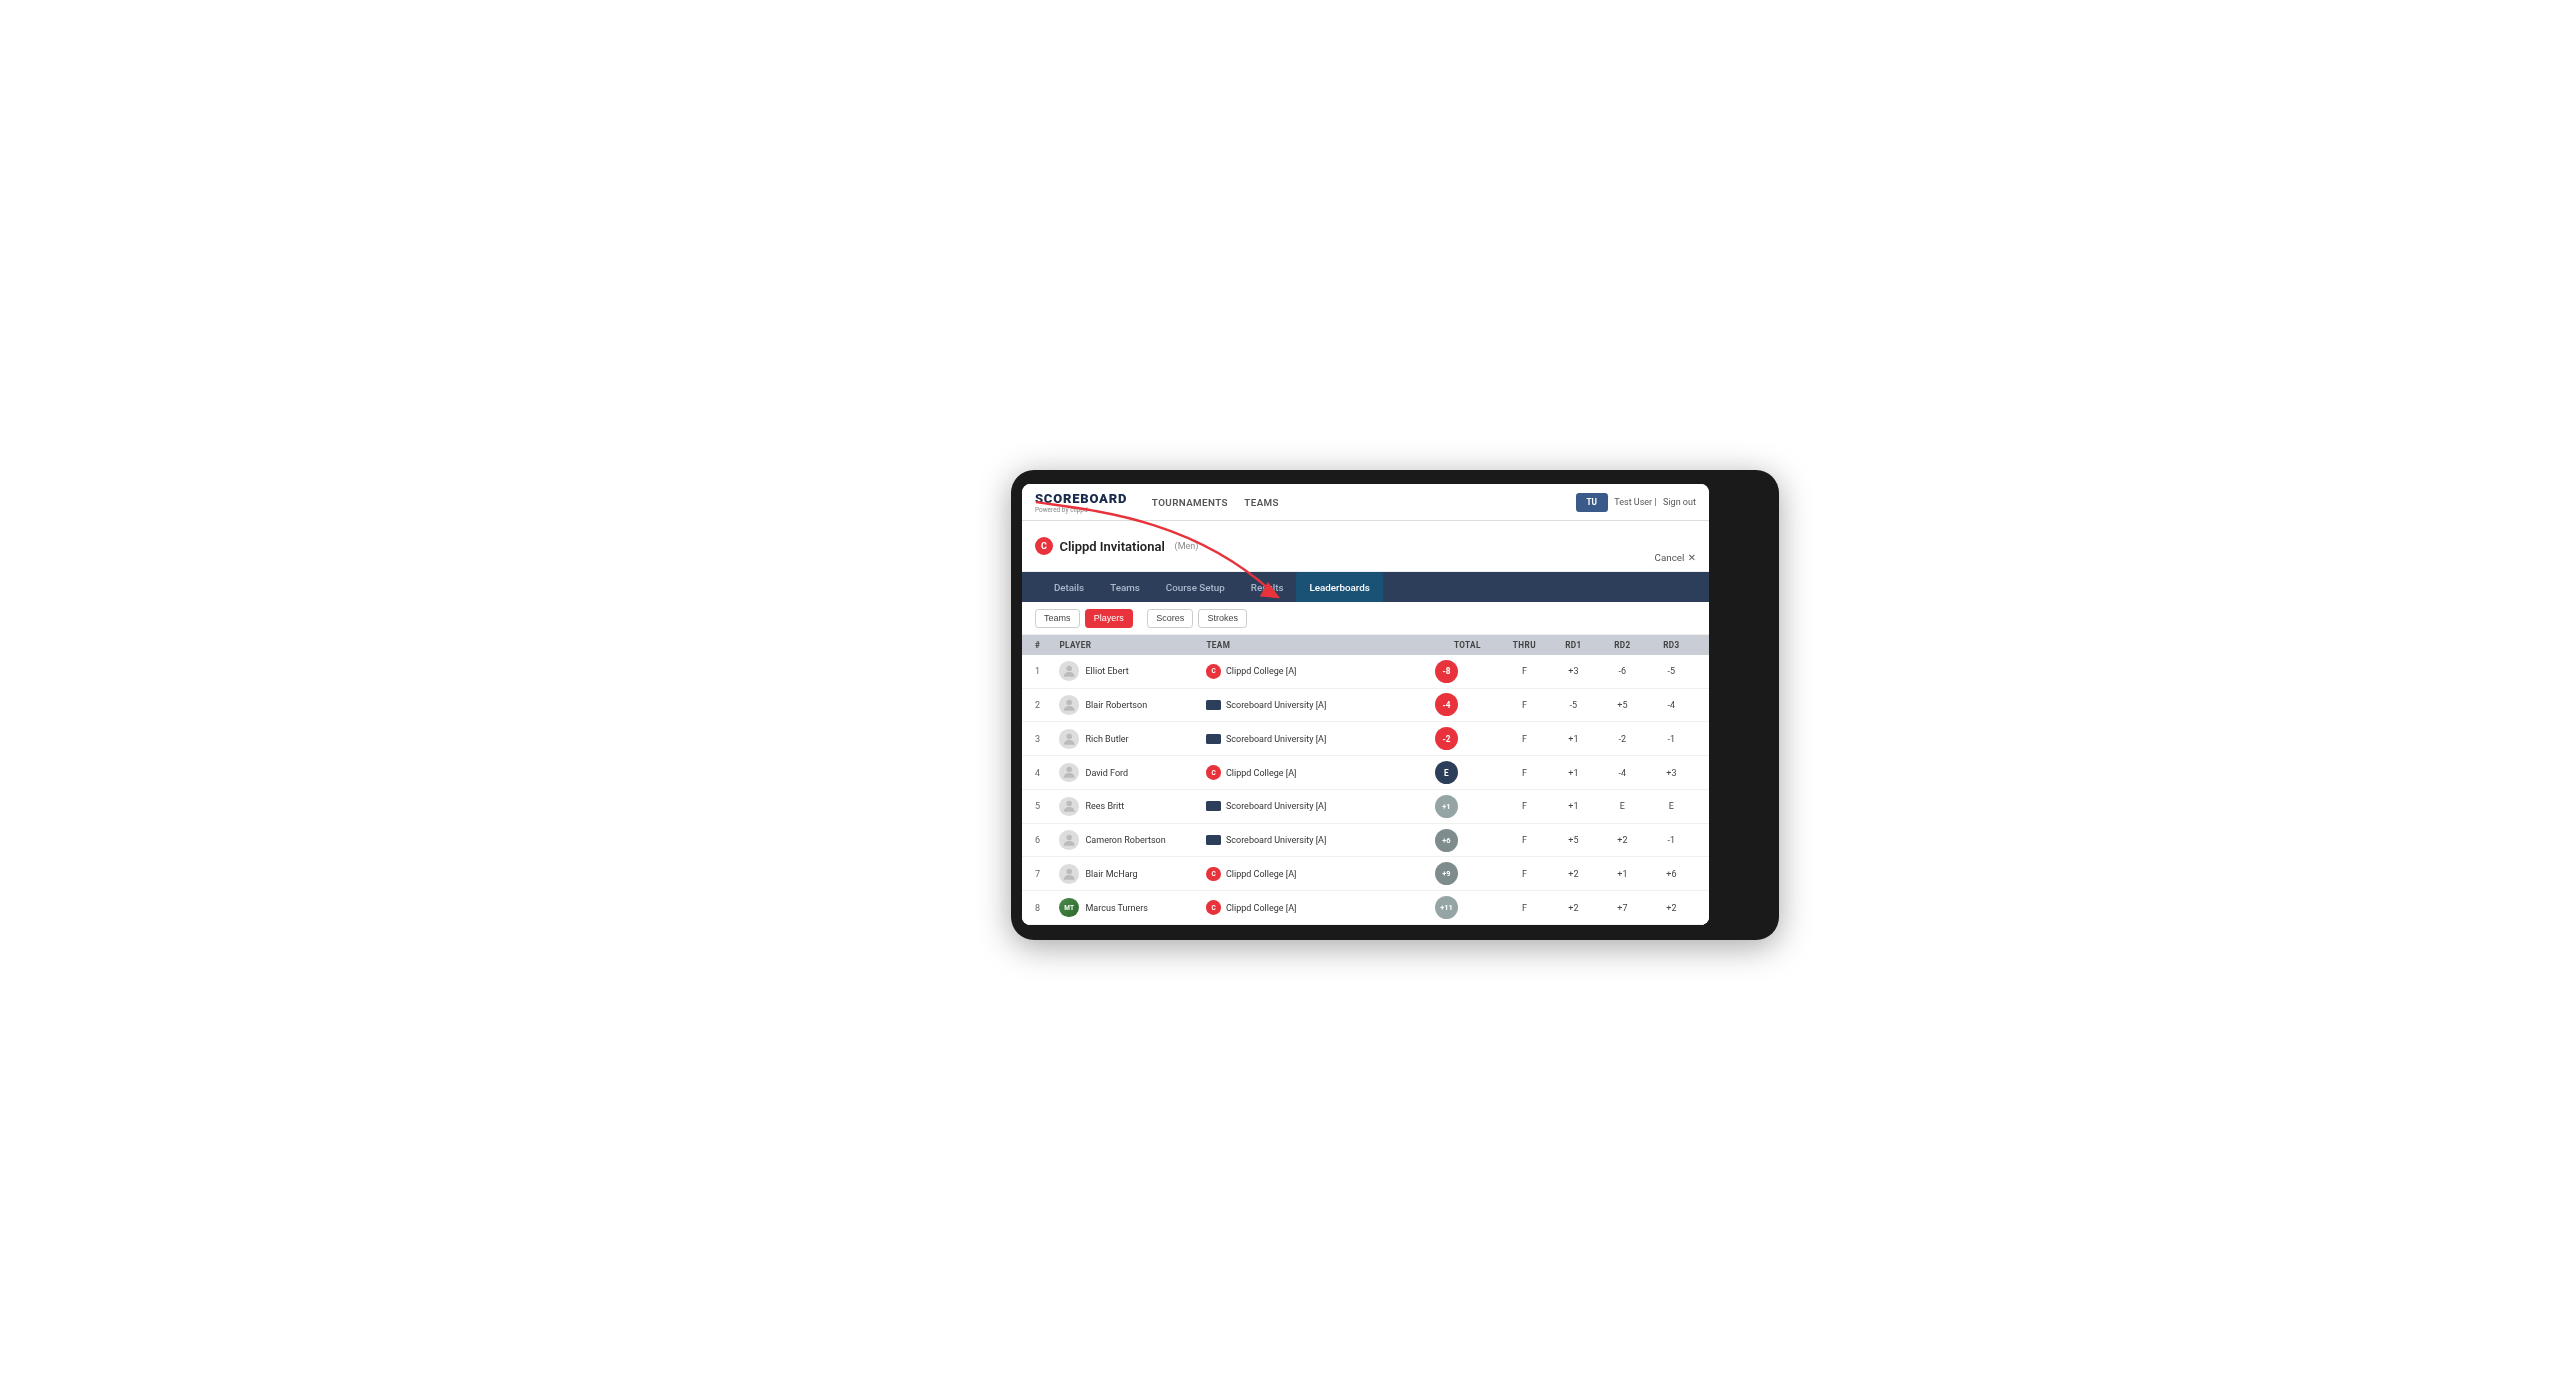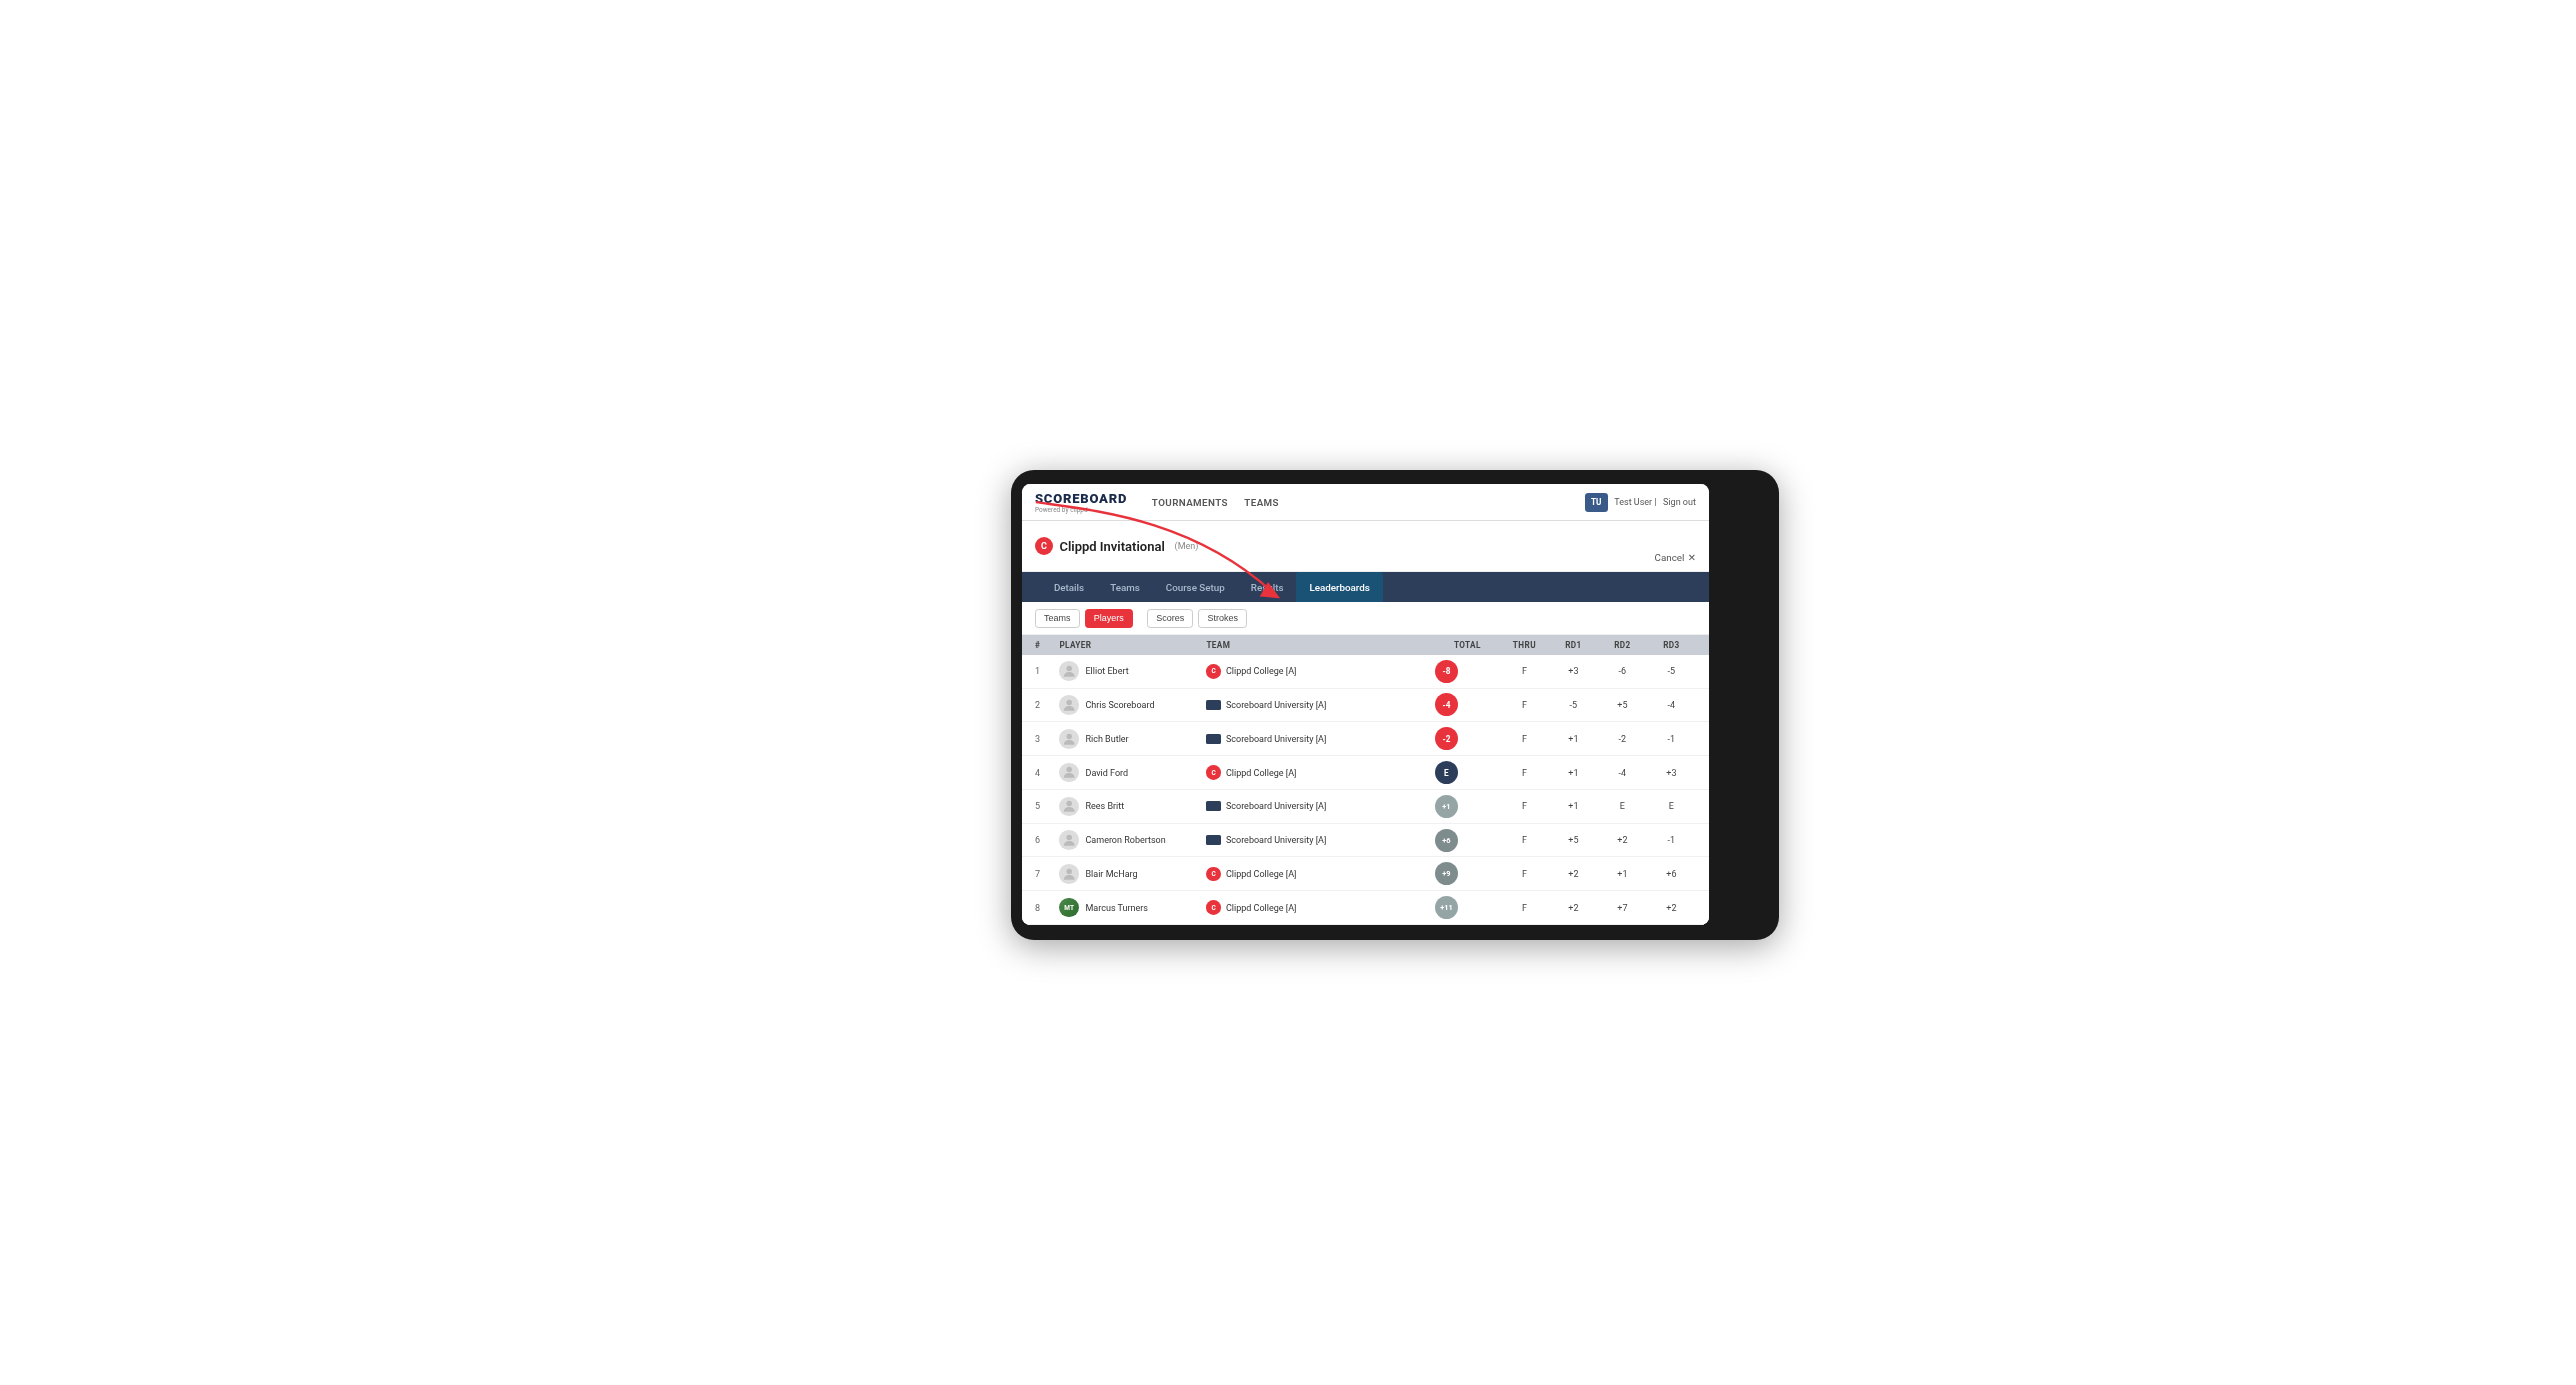--- a/index.html
+++ b/index.html
@@ -105,21 +105,21 @@
 
     .nav-right {
       display: flex;
       align-items: center;
       gap: 6.5px;
       font-size: 9px;
       color: #555;
     }
 
     .user-avatar-nav {
-      width: 23px;
+      width: 32px;
       height: 19.6px;
       background: #3a5a8a;
       border-radius: 3.3px;
       display: flex;
       align-items: center;
       justify-content: center;
       color: white;
       font-size: 8.2px;
       font-weight: bold;
     }
@@ -453,21 +453,21 @@
 
         <div class="table-row">
           <span class="rank-num">2</span>
           <div class="player-cell">
             <div class="player-avatar">
               <svg class="avatar-icon" viewBox="0 0 24 24" fill="#bbb">
                   <circle cx="12" cy="8" r="4"></circle>
                   <path d="M4 20c0-4 3.6-7 8-7s8 3 8 7"></path>
                 </svg>
             </div>
-            <span class="player-name">Chris Scoreboard</span>
+            <span class="player-name">Blair Robertson</span>
           </div>
           <div class="team-cell">
             <div class="team-logo scoreboard"></div>
             <span class="team-name">Scoreboard University [A]</span>
           </div>
           <div class="score-col">
             <div class="score-badge score-red">-4</div>
           </div>
           <span class="thru-val">F</span>
           <span class="rd-val">-5</span>

